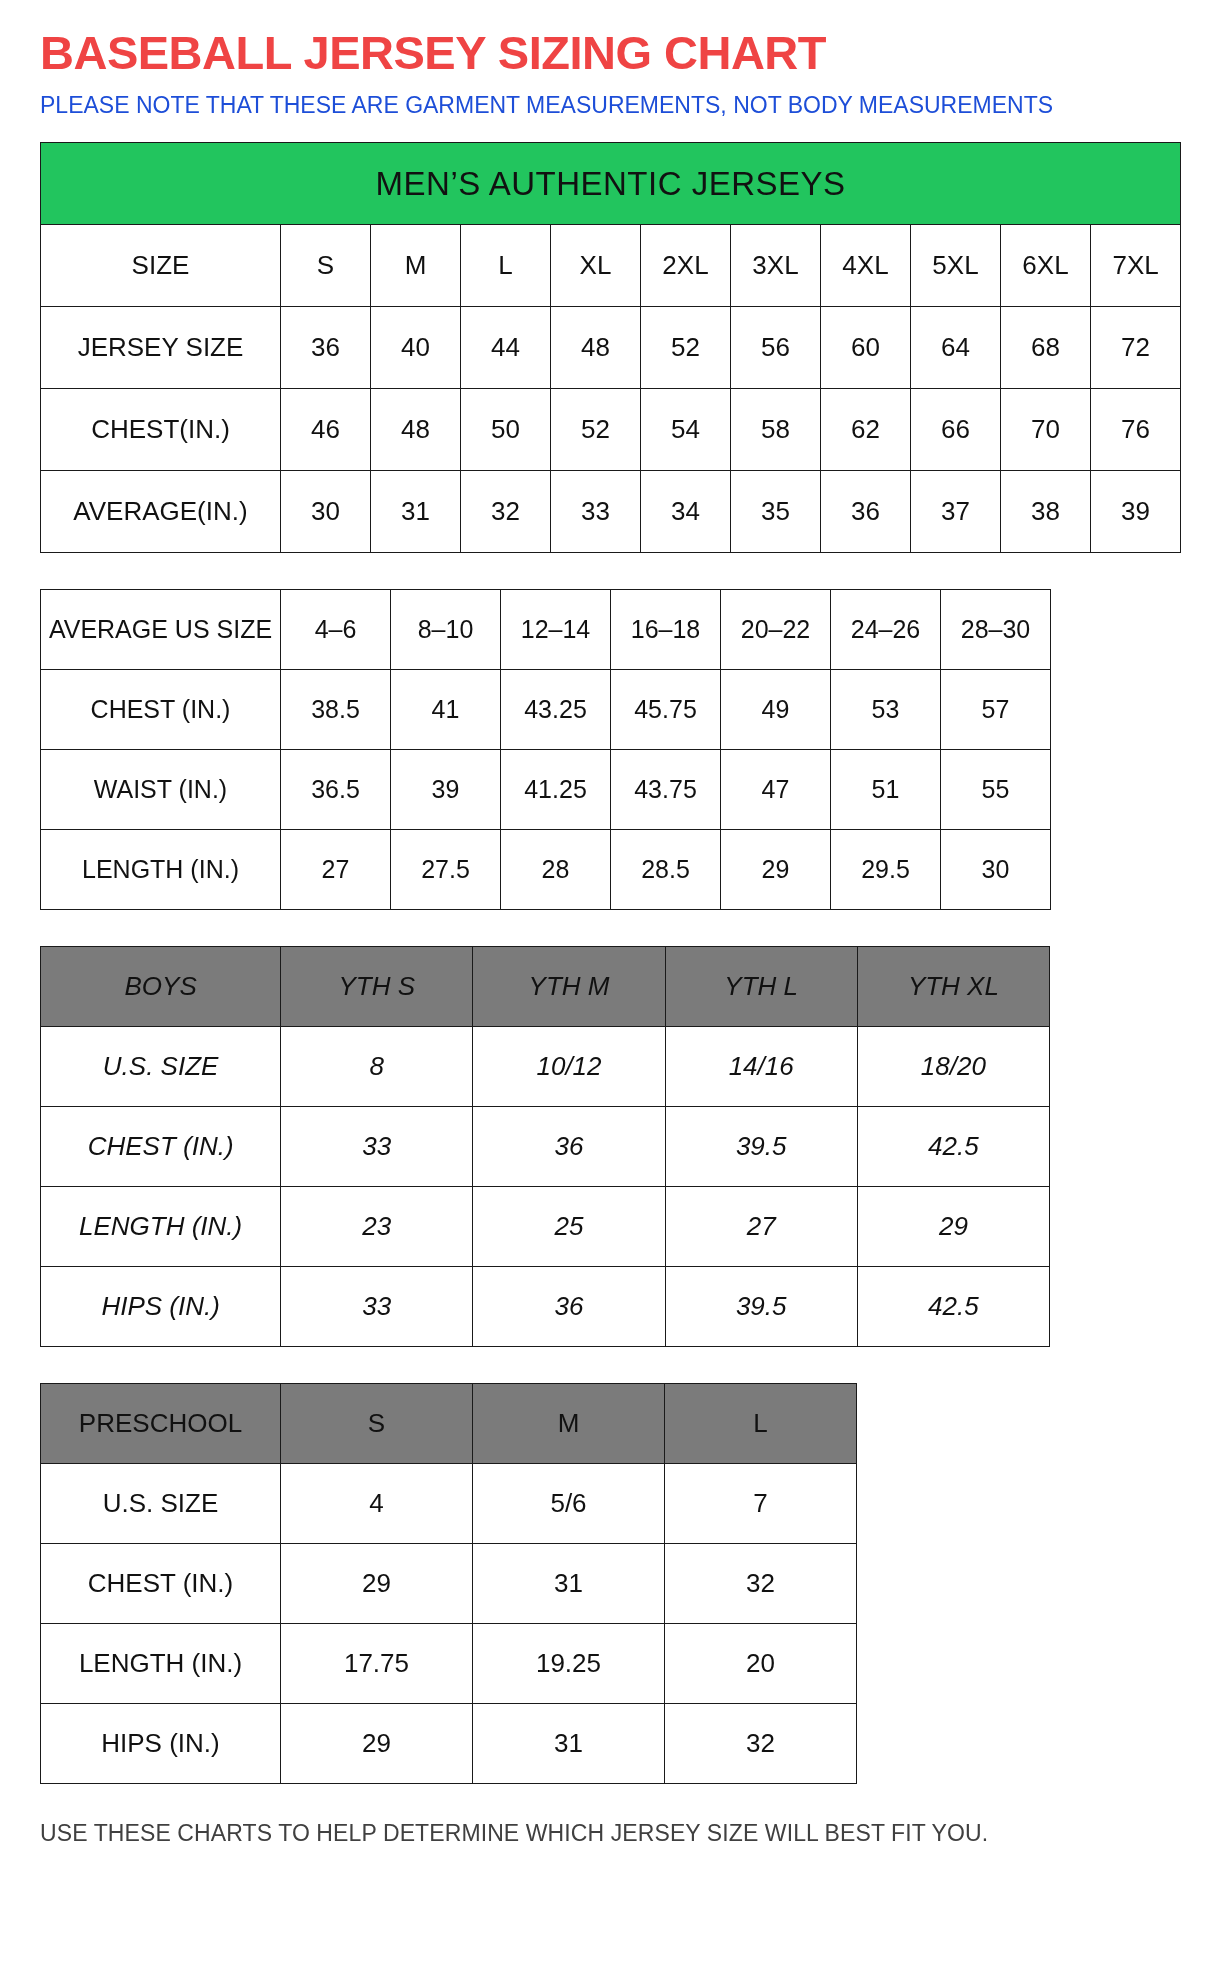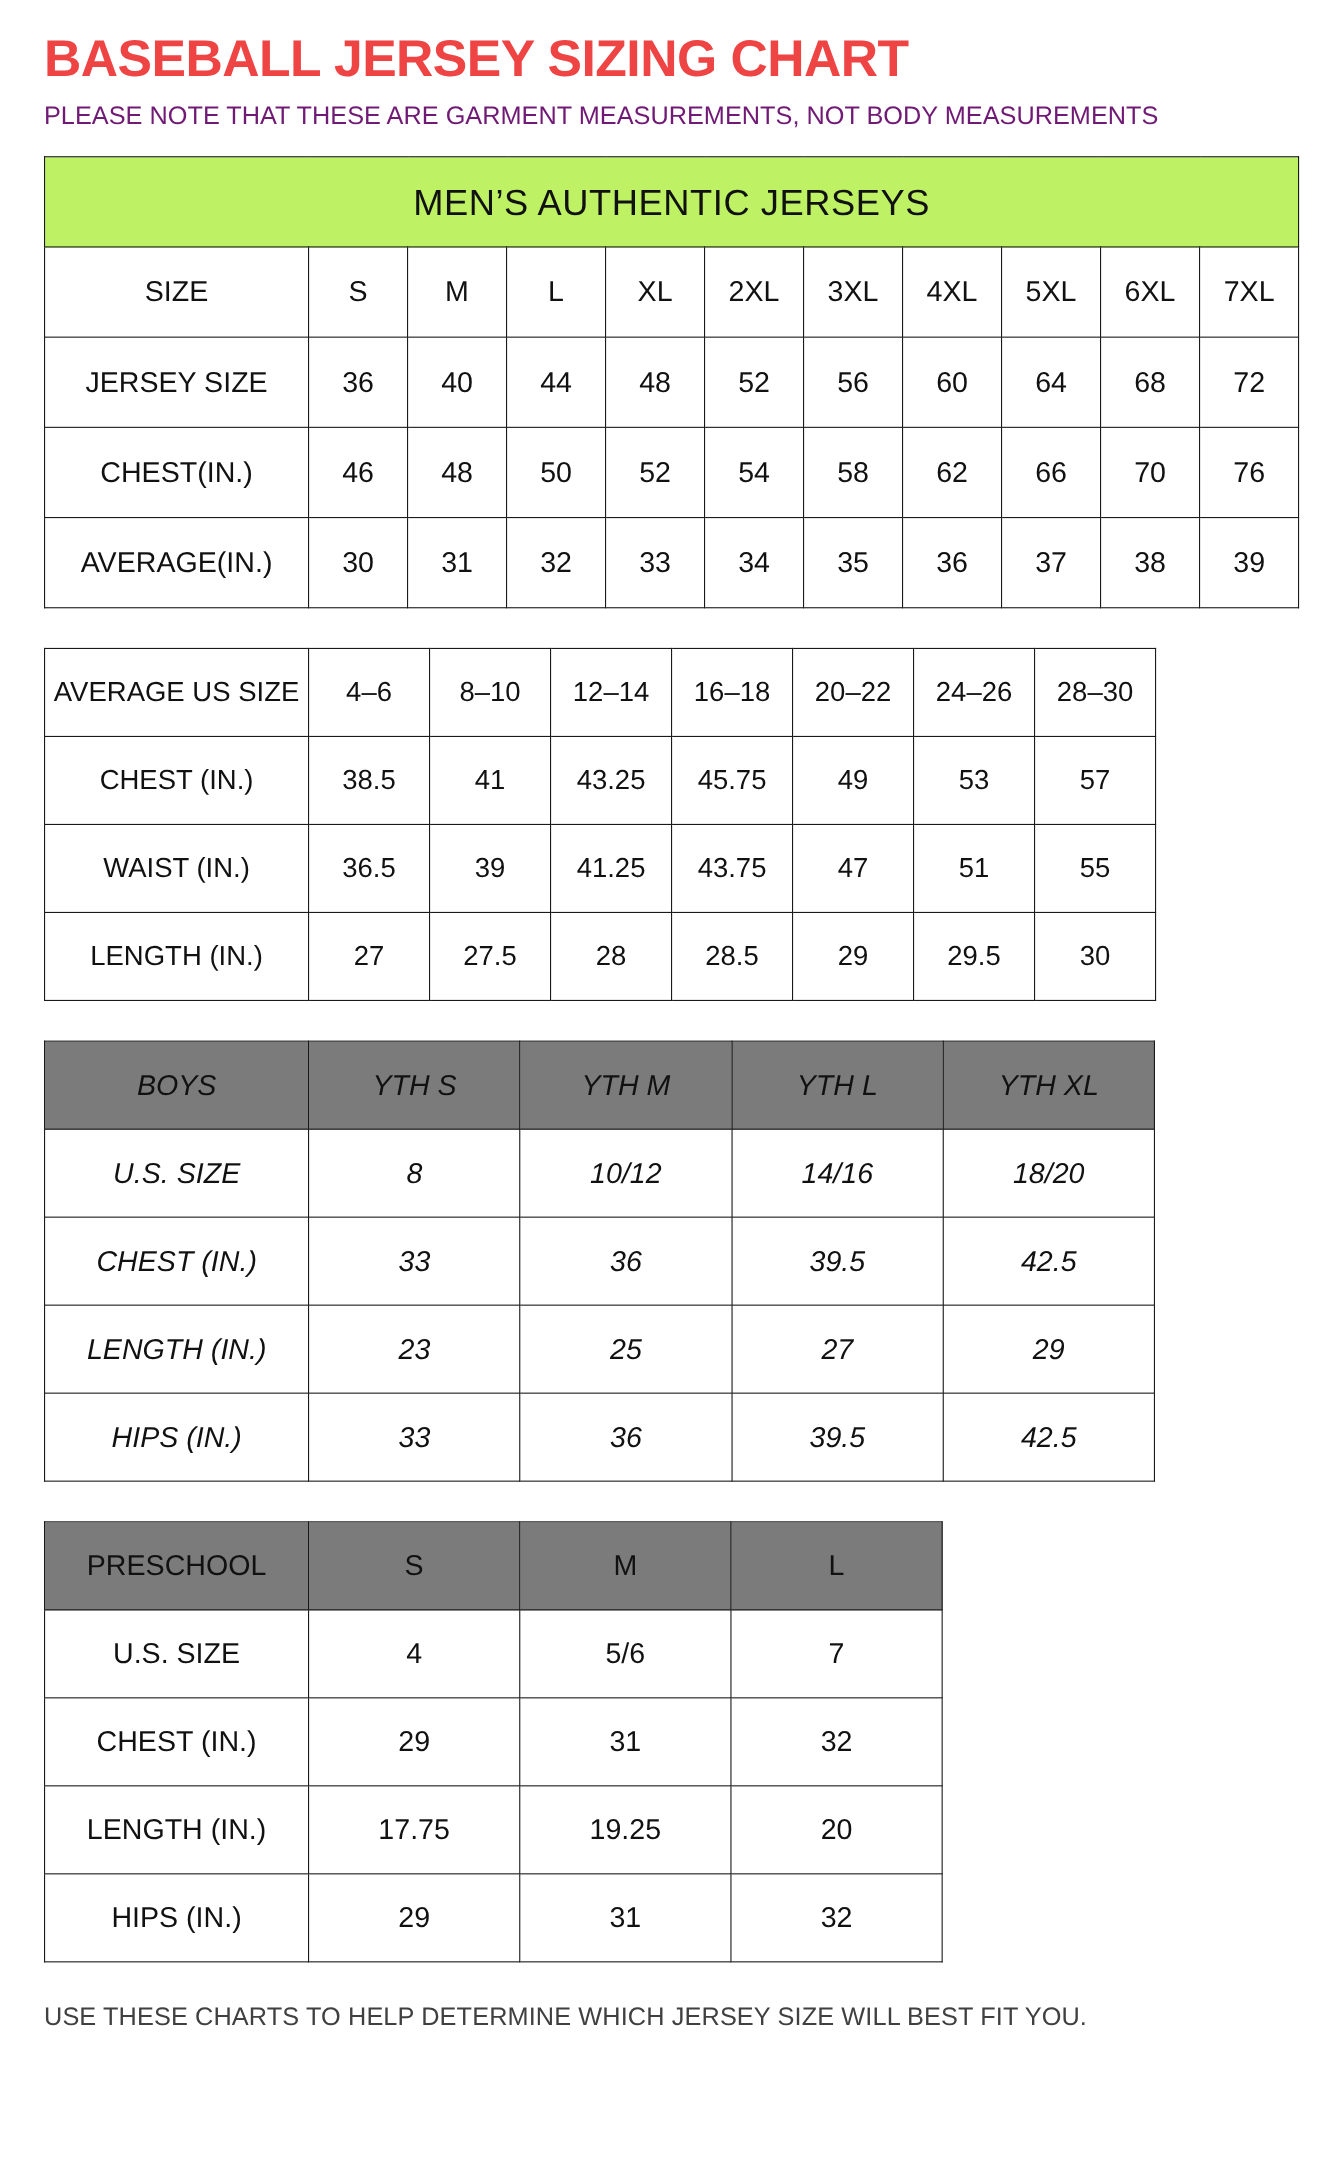--- a/index.html
+++ b/index.html
@@ -21,21 +21,21 @@
   }
   .main-title {
     font-size: 47px;
     font-weight: bold;
     letter-spacing: -0.5px;
     line-height: 1.05;
     margin: 0 0 14px 0;
     color: #ef4444;
   }
   .note {
-    color: #701a75;
+    color: #1d4ed8;
     font-size: 23px;
     line-height: 1.25;
     margin: 0 0 22px 0;
     max-width: 1110px;
   }
   table.chart {
     border-collapse: collapse;
     table-layout: fixed;
     margin-bottom: 36px;
   }
@@ -44,21 +44,21 @@
     text-align: center;
     vertical-align: middle;
     font-weight: normal;
     font-size: 25px;
     color: #111;
     padding: 0;
     height: 81px;
     line-height: 1.15;
   }
   .banner-cell {
-    background: #bef264;
+    background: #22c55e;
     color: #ffffff;
     font-size: 32px;
     letter-spacing: 0.5px;
     height: 84px;
     border: 1px solid #7b7b7b;
   }
   .hdr-cell {
     background: #7b7b7b;
     color: #ffffff;
     font-size: 27px;

